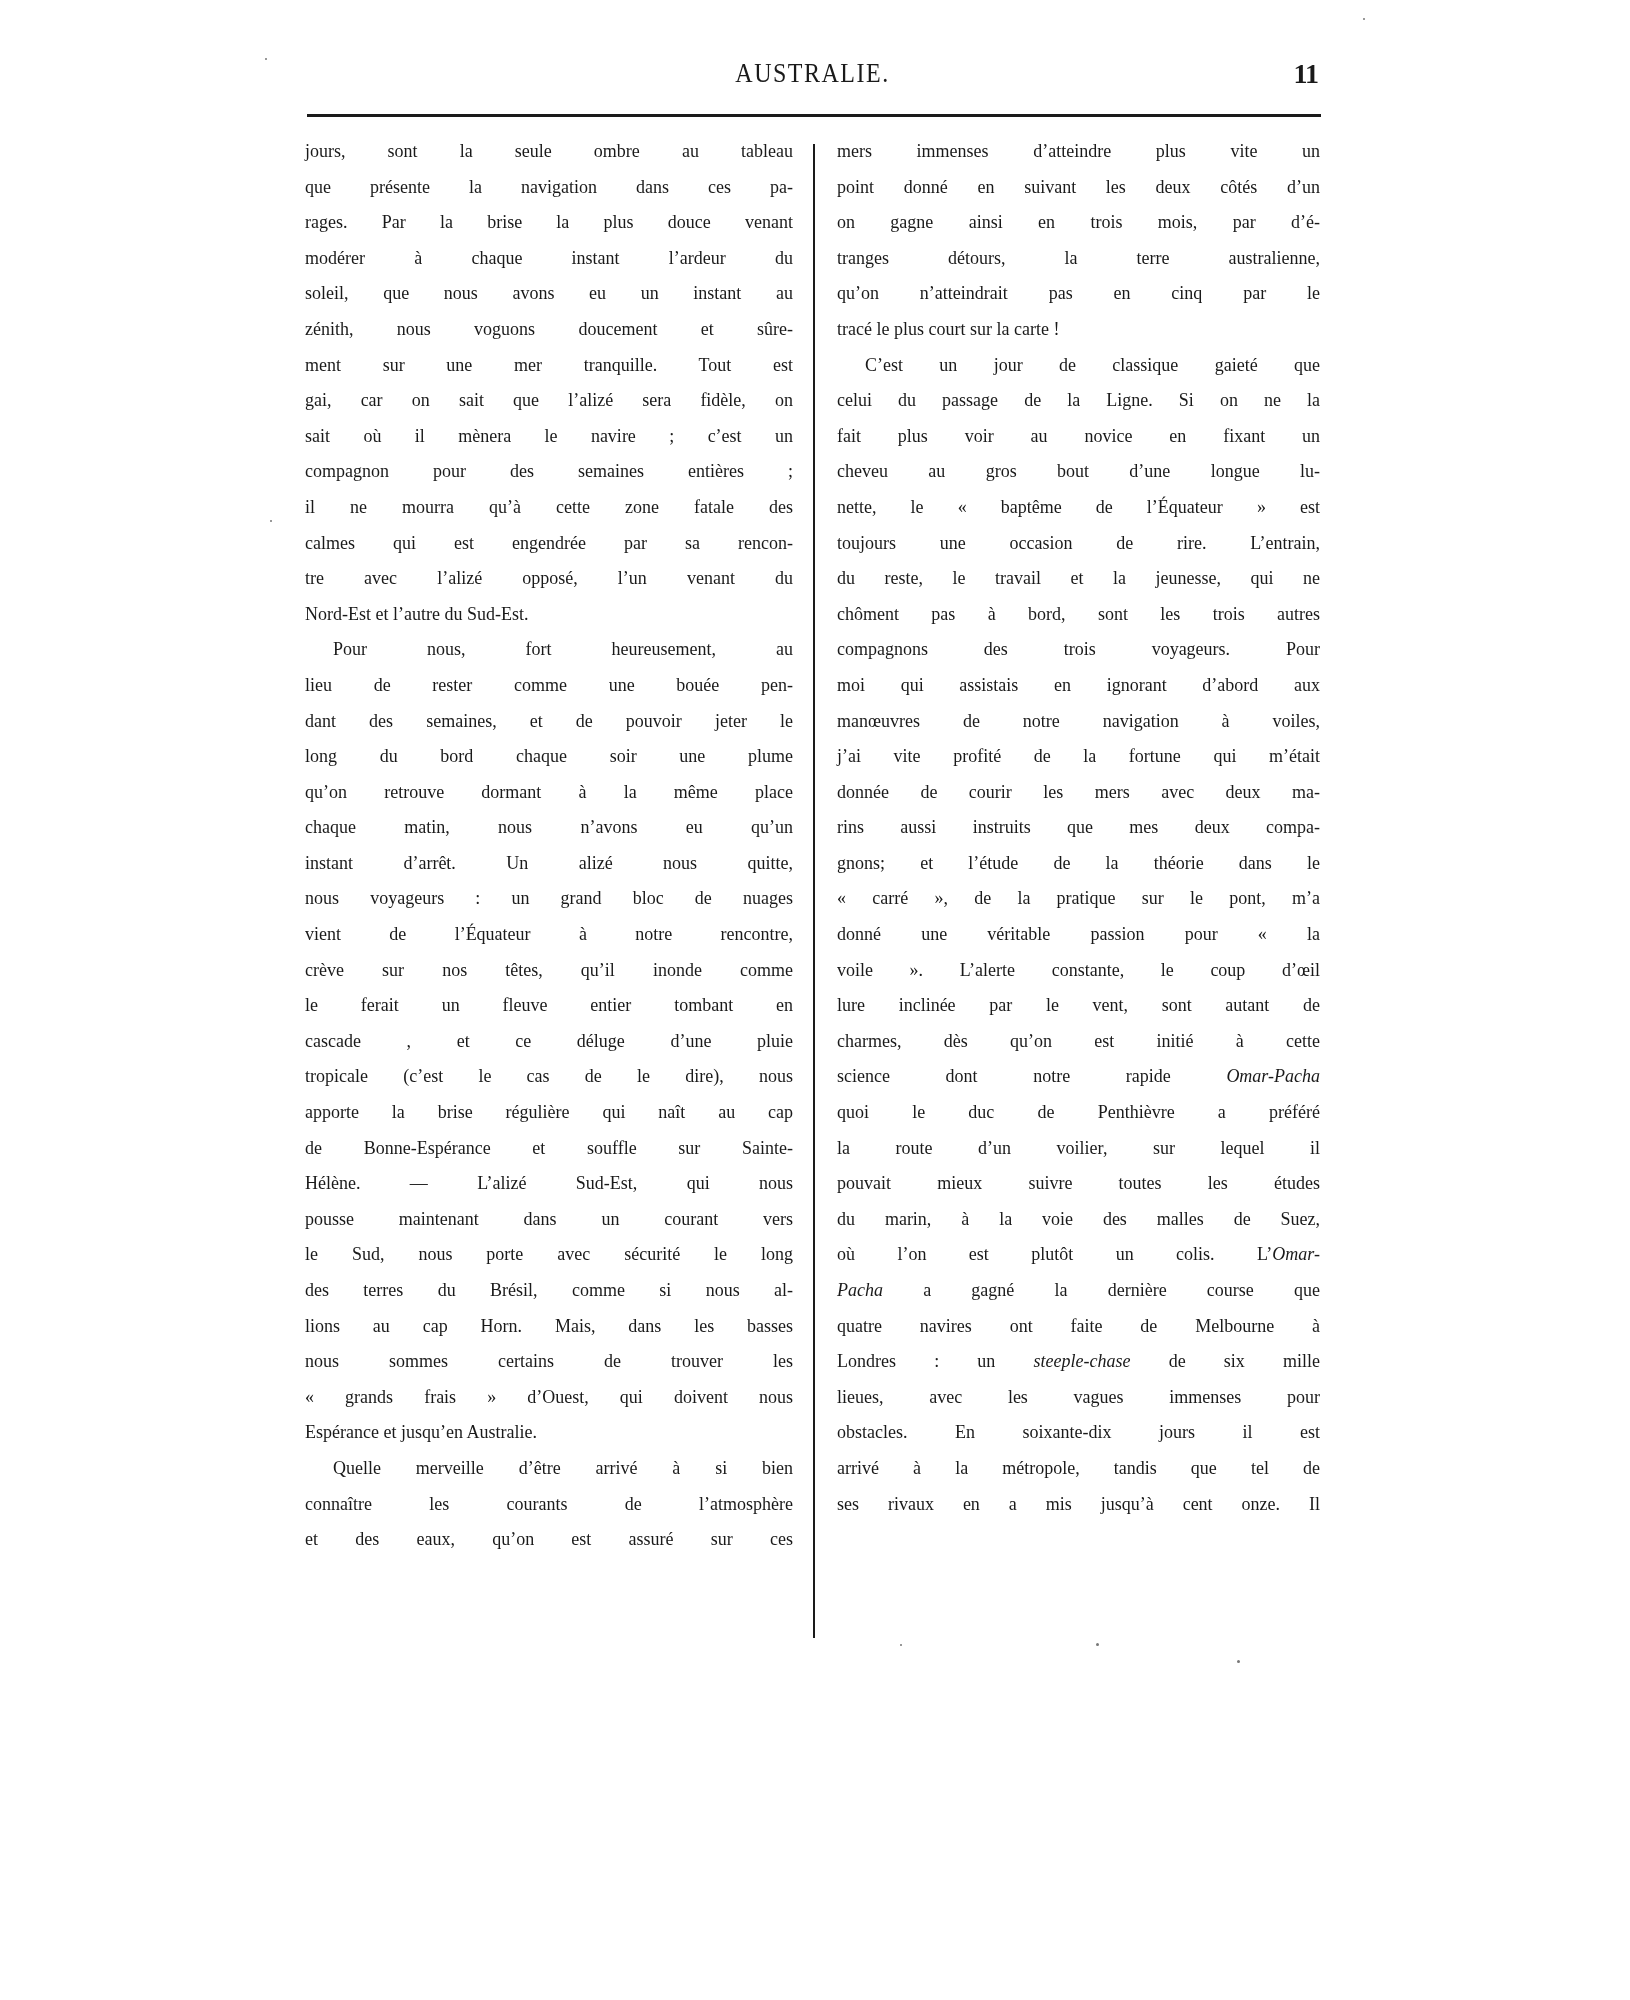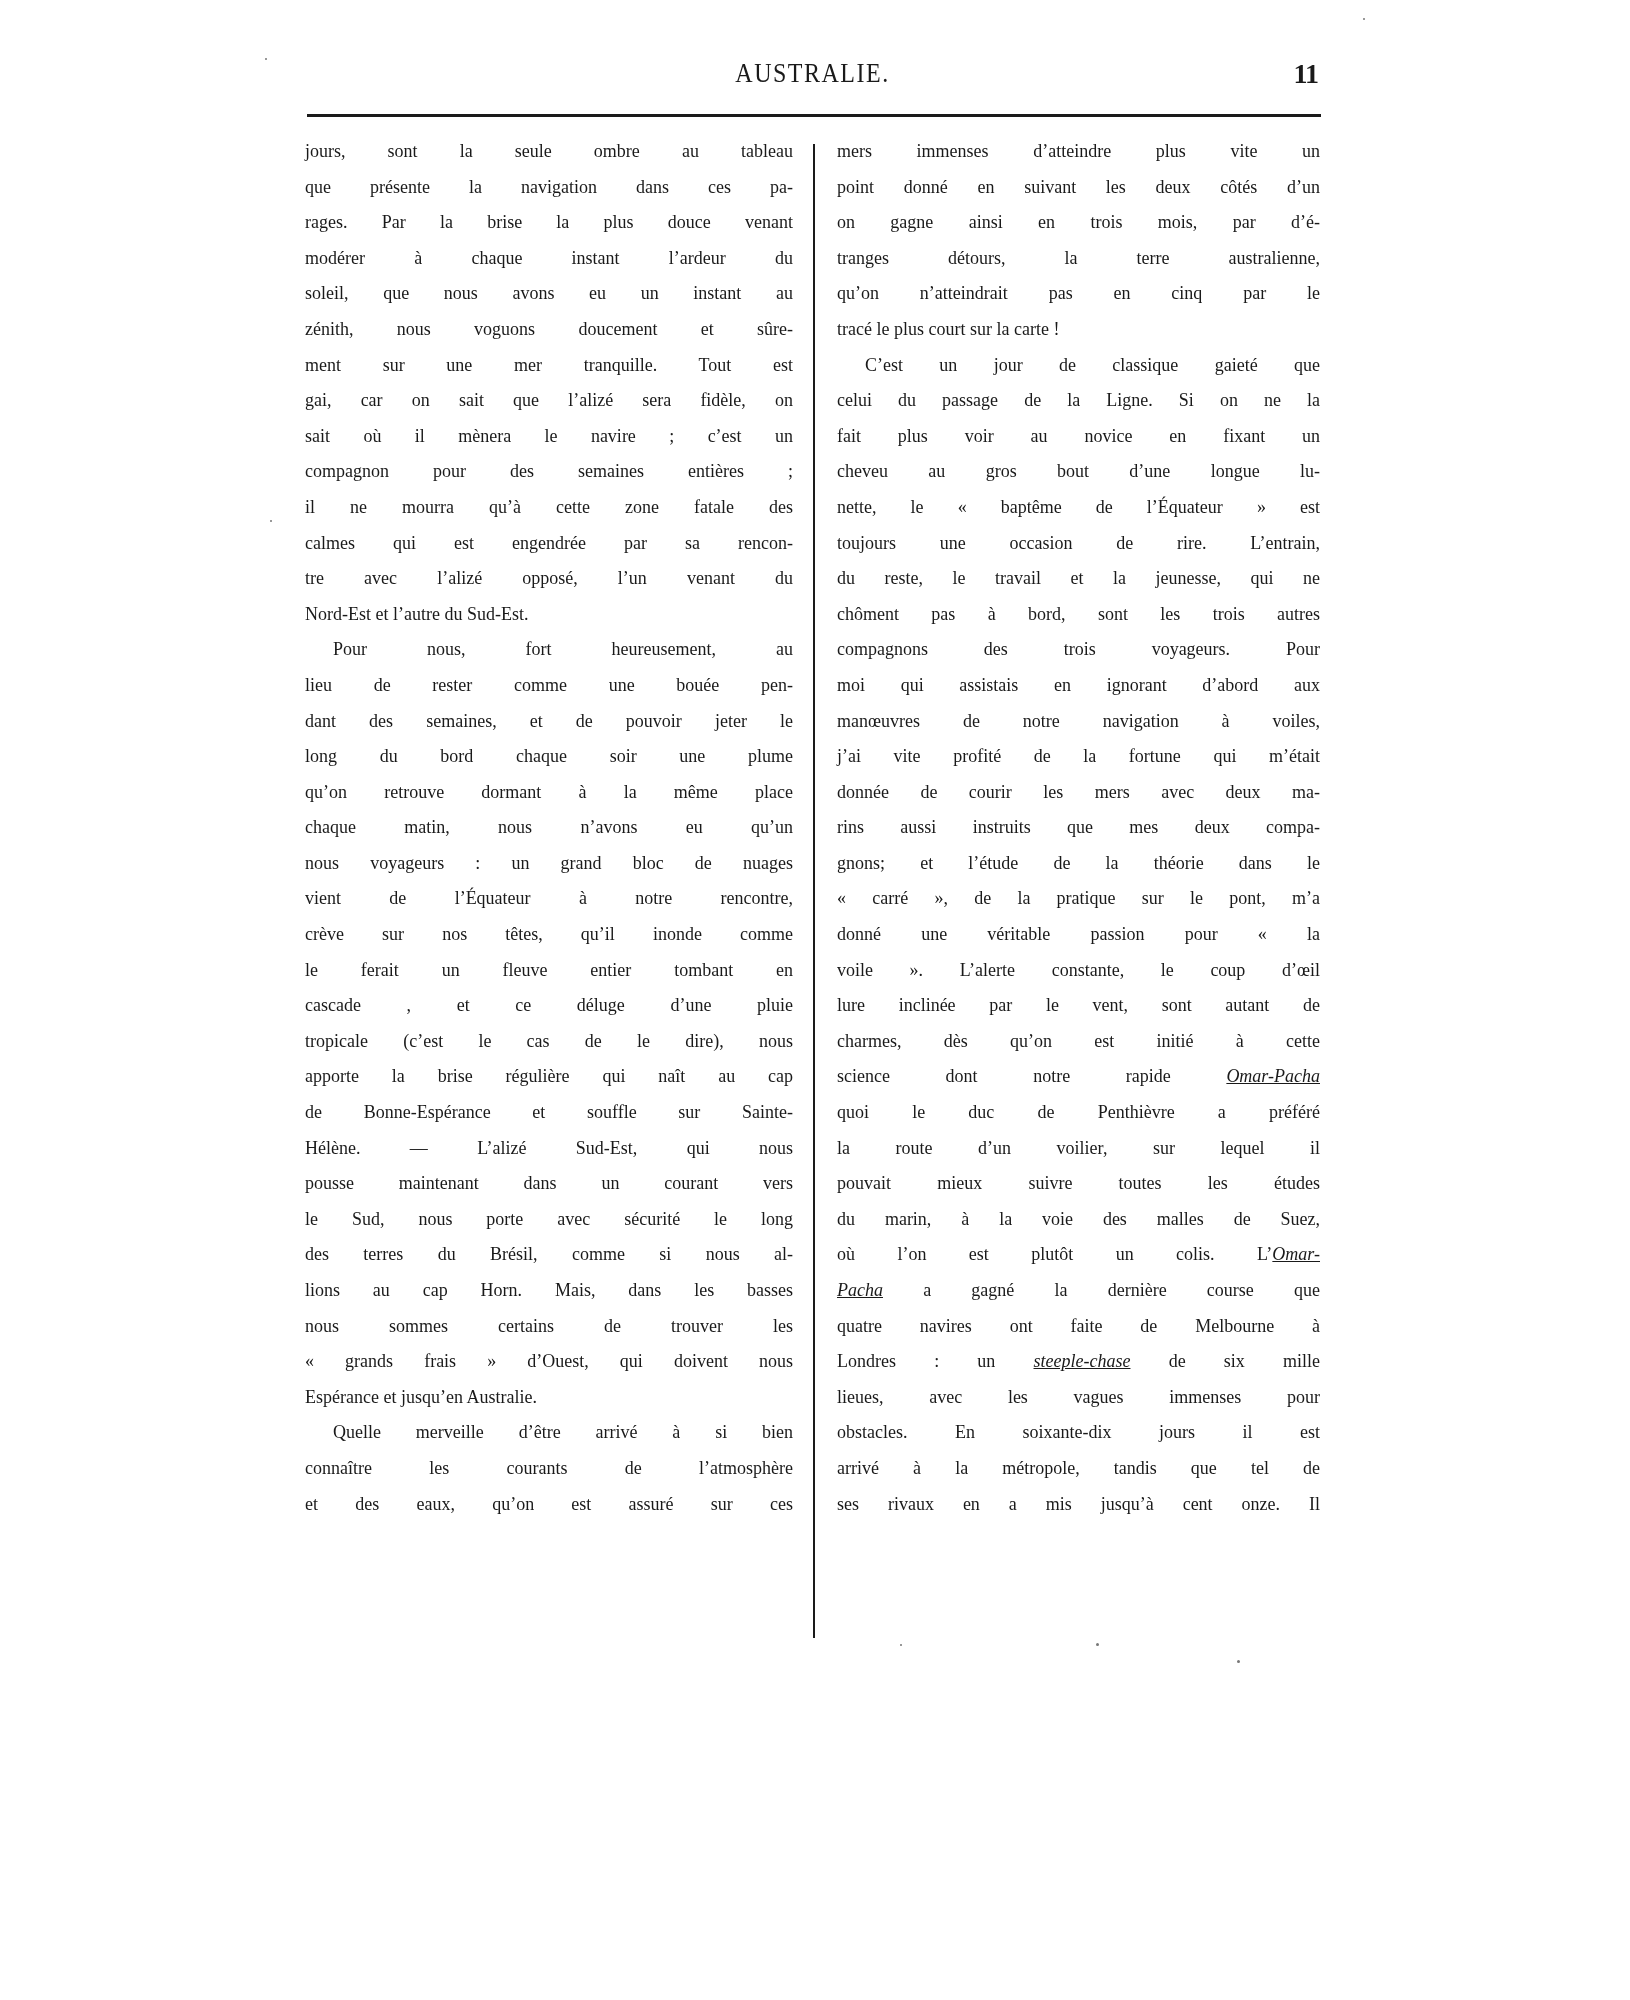--- a/index.html
+++ b/index.html
@@ -87,21 +87,21 @@
       width: 2px;
       height: 1494px;
       background: #1a1a1a;
     }
     .speck {
       position: absolute;
       width: 3px; height: 3px;
       border-radius: 50%;
       background: #777;
     }
-    i { font-style: italic; text-decoration: underline; }
+    i { font-style: italic; }
   </style>
 </head>
 <body>
 
 <div class="page">
 
   <div class="running-head">
     <div class="running-title">AUSTRALIE.</div>
     <div class="page-number">11</div>
   </div>
@@ -122,20 +122,21 @@
       <span class="line">il ne mourra qu’à cette zone fatale des</span>
       <span class="line">calmes qui est engendrée par sa rencon-</span>
       <span class="line">tre avec l’alizé opposé, l’un venant du</span>
       <span class="line last">Nord-Est et l’autre du Sud-Est.</span>
       <span class="line indent">Pour nous, fort heureusement, au</span>
       <span class="line">lieu de rester comme une bouée pen-</span>
       <span class="line">dant des semaines, et de pouvoir jeter le</span>
       <span class="line">long du bord chaque soir une plume</span>
       <span class="line">qu’on retrouve dormant à la même place</span>
       <span class="line">chaque matin, nous n’avons eu qu’un</span>
+      <span class="line">instant d’arrêt. Un alizé nous quitte,</span>
       <span class="line">nous voyageurs : un grand bloc de nuages</span>
       <span class="line">vient de l’Équateur à notre rencontre,</span>
       <span class="line">crève sur nos têtes, qu’il inonde comme</span>
       <span class="line">le ferait un fleuve entier tombant en</span>
       <span class="line">cascade , et ce déluge d’une pluie</span>
       <span class="line">tropicale (c’est le cas de le dire), nous</span>
       <span class="line">apporte la brise régulière qui naît au cap</span>
       <span class="line">de Bonne-Espérance et souffle sur Sainte-</span>
       <span class="line">Hélène. — L’alizé Sud-Est, qui nous</span>
       <span class="line">pousse maintenant dans un courant vers</span>

